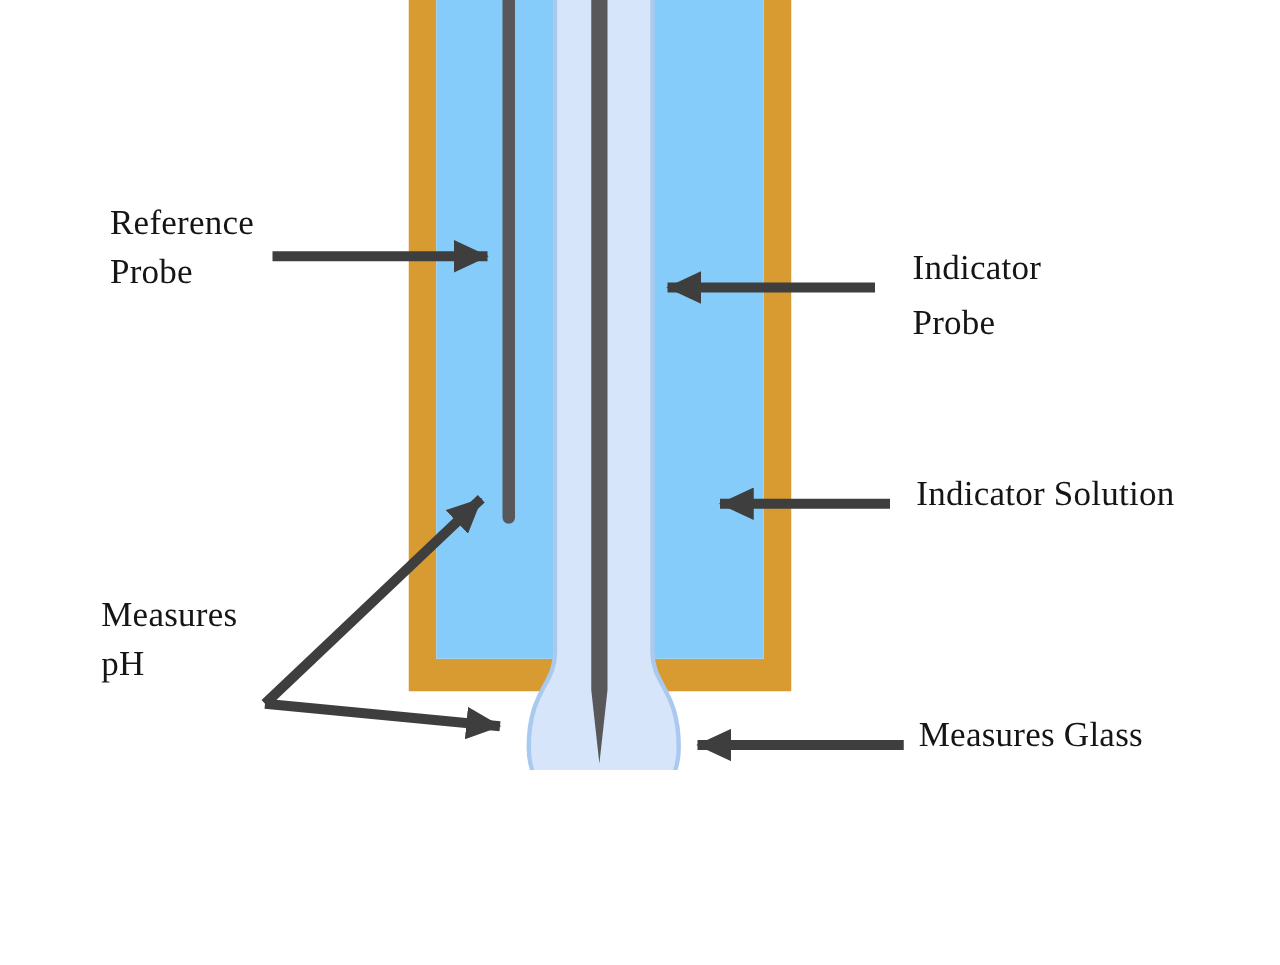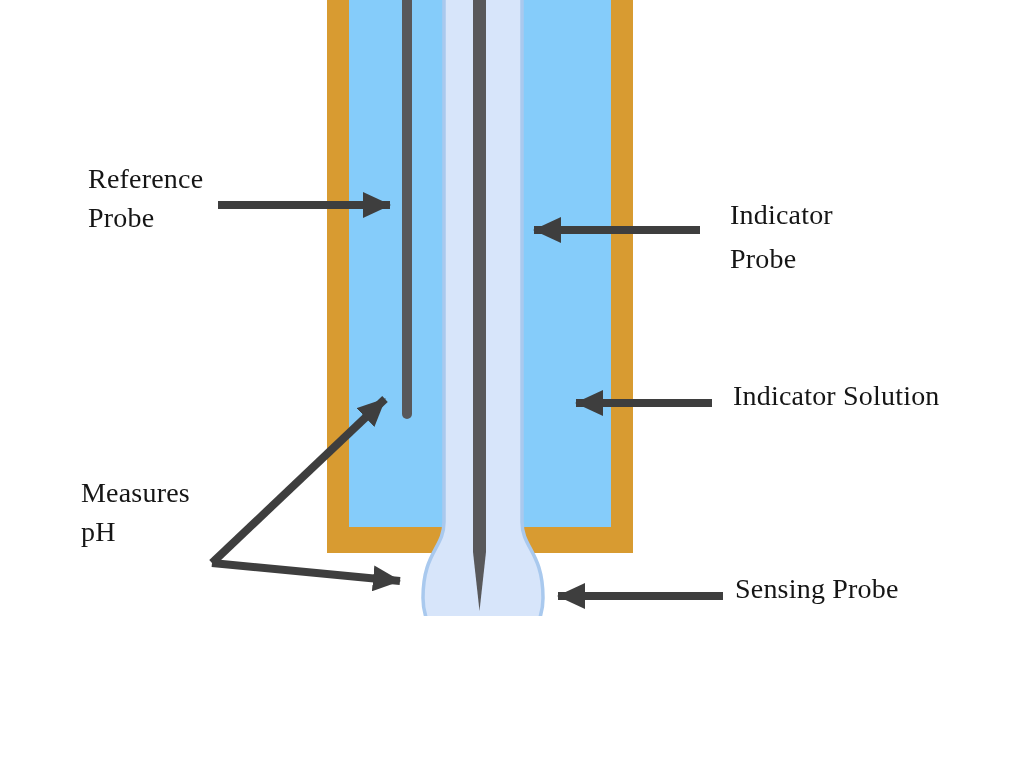--- a/index.html
+++ b/index.html
@@ -66,20 +66,20 @@
     <div>Probe</div>
   </div>
 
   <div class="label lh44" style="left:730px; top:193px;">
     <div>Indicator</div>
     <div>Probe</div>
   </div>
 
   <div class="label" style="left:733px; top:376px;">Indicator Solution</div>
 
-  <div class="label" style="left:735px; top:569px;">Sensing Probe</div>
+  <div class="label" style="left:735px; top:569px;">Measures Glass</div>
 
   <div class="label lh38" style="left:57px; top:474px;margin-left:24px;">
     <div>Measures</div>
     <div>pH</div>
   </div>
 
 </div>
 
 </body></html>

